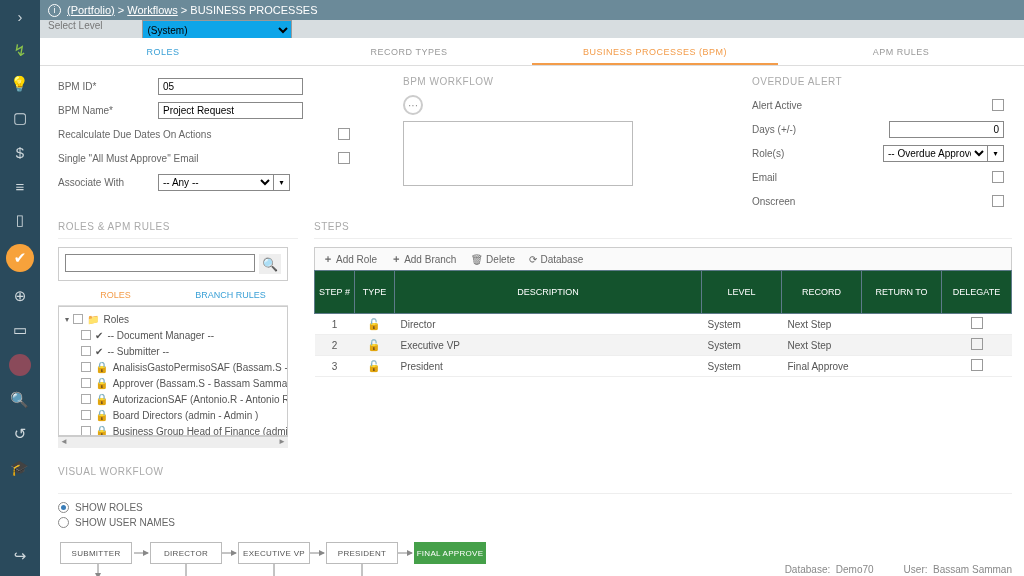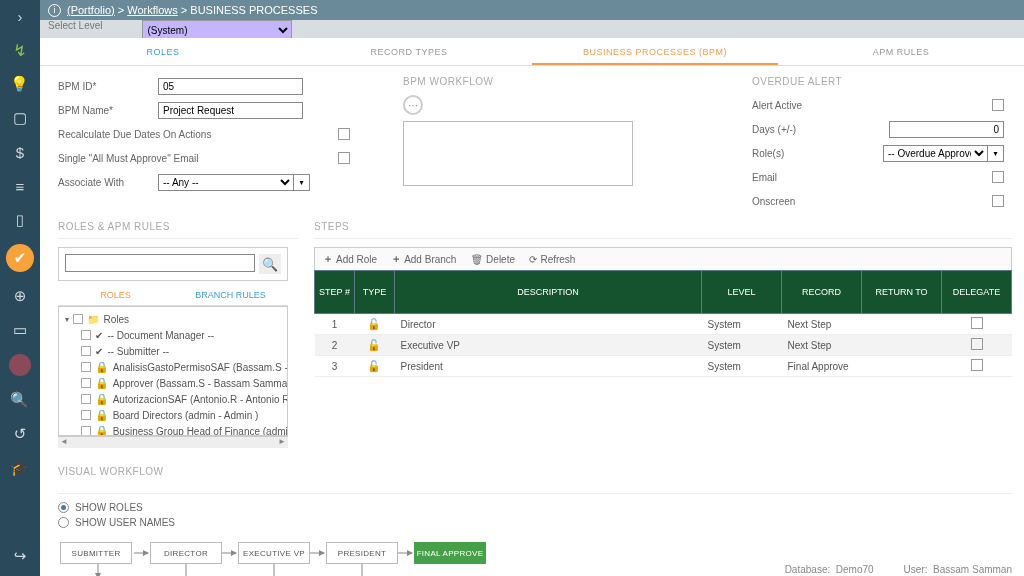--- a/index.html
+++ b/index.html
@@ -4,21 +4,21 @@
 <style>
 *{box-sizing:border-box;margin:0;padding:0;font-family:Arial,Helvetica,sans-serif}
 body{background:#e8e8e8;font-size:11px;color:#555;width:1024px;height:576px;overflow:hidden;position:relative}
 .sidebar{position:absolute;left:0;top:0;bottom:0;width:40px;background:#2a4a5c;display:flex;flex-direction:column;align-items:center;padding-top:6px;gap:14px}
 .sidebar .ico{width:20px;height:20px;display:flex;align-items:center;justify-content:center;color:#cfd8dc;font-size:15px;cursor:pointer}
 .sidebar .active{width:28px;height:28px;border-radius:50%;background:#f7a23b;color:#fff;font-size:15px}
 .sidebar .avatar{width:22px;height:22px;border-radius:50%;background:#8a4a5a}
 .topbar{position:absolute;left:40px;right:0;top:0;height:20px;background:#6b8a99;display:flex;align-items:center;color:#fff;font-size:11px;padding-left:8px;gap:6px}
 .topbar .crumb a{color:#fff;text-decoration:underline}
 .selectrow{position:absolute;left:40px;right:0;top:20px;height:18px;background:#d7dde0;display:flex;padding-left:8px;font-size:10px;color:#777}
-.selectrow select{margin-left:40px;width:150px;height:21px;font-size:10px;border:1px solid #999;background:#c4b5fd}
+.selectrow select{margin-left:40px;width:150px;height:21px;font-size:10px;border:1px solid #999;background:#0ea5e9}
 .main{position:absolute;left:40px;right:0;top:38px;bottom:0;background:#fff;overflow:hidden}
 .tabs{display:flex;border-bottom:1px solid #ddd;height:28px}
 .tabs .tab{flex:1;text-align:center;line-height:28px;font-size:9px;letter-spacing:.5px;color:#999;cursor:pointer}
 .tabs .tab.roles{color:#3aa0d6}
 .tabs .tab.sel{color:#f39c4a;border-bottom:2px solid #f39c4a}
 .content{position:absolute;left:0;right:0;top:28px;bottom:0;padding:10px 12px 0 18px;overflow:auto}
 .row3{display:flex;gap:45px}
 .col{flex:1}
 .fgline{display:flex;align-items:center;height:20px;margin-bottom:4px}
 .fgline .lab{width:100px;font-size:10px;color:#666}
@@ -134,21 +134,21 @@
         <div class="fgline">
             <span class="lab" style="width:auto">Recalculate Due Dates On Actions</span>
             <span class="chk"></span>
           </div>
         <div class="fgline">
             <span class="lab" style="width:auto">Single "All Must Approve" Email</span>
             <span class="chk"></span>
           </div>
         <div class="fgline">
             <span class="lab">Associate With</span>
-          <select style="width:136px"><option>-- Any --</option></select>
+          <select style="width:116px"><option>-- Any --</option></select>
             <button class="dropbtn">▾</button>
         </div>
       </div>
 
       <div class="col" style="flex:0 0 280px">
         <div class="sect-title">BPM WORKFLOW</div>
         <div class="circbtn">···</div>
         <div class="bigbox"></div>
       </div>
 
@@ -250,21 +250,21 @@
           <div class="tb">
               <b>＋</b>
               <span>Add Branch</span>
             </div>
           <div class="tb">
               <span>🗑</span>
               <span>Delete</span>
             </div>
           <div class="tb">
               <span>⟳</span>
-              <span>Refresh</span>
+              <span>Database</span>
             </div>
         </div>
         <table class="steps">
           <thead>
               <tr>
             <th style="width:40px">STEP #</th>
             <th style="width:40px">TYPE</th>
             <th>DESCRIPTION</th>
             <th style="width:80px">LEVEL</th>
             <th style="width:80px">RECORD</th>

